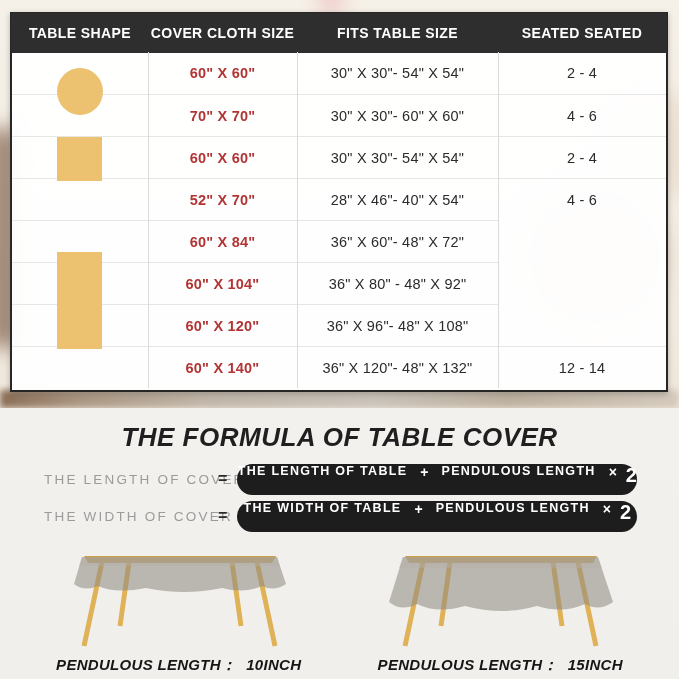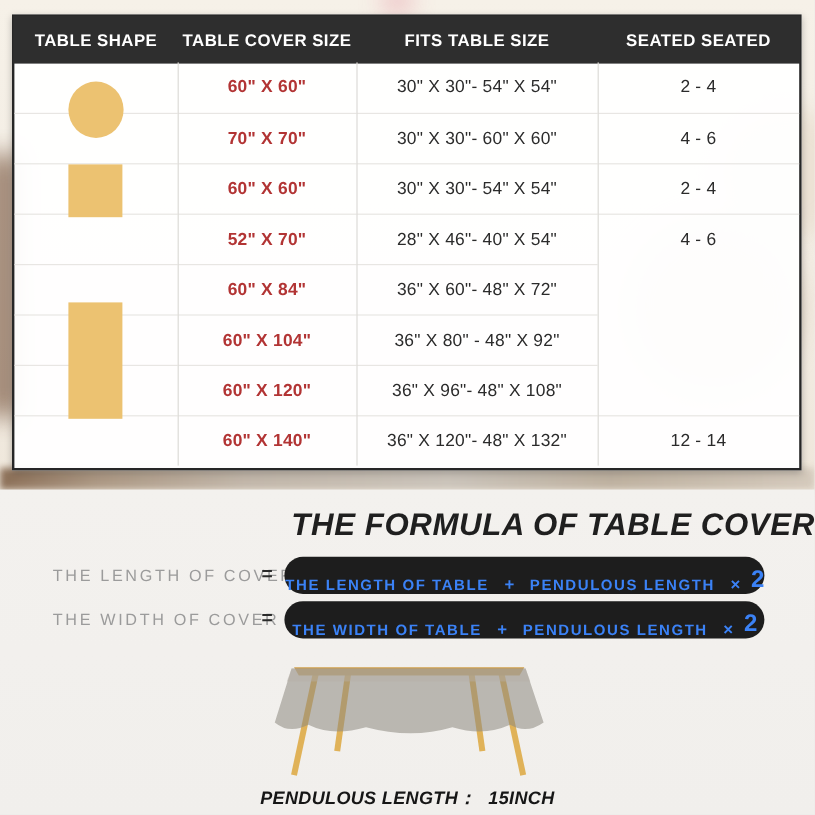--- a/index.html
+++ b/index.html
@@ -32,27 +32,27 @@
   .cell.cloth{color:#b23434;font-weight:bold;}
   
   .shape{position:absolute;background:#ecc271;}
   .shape-circle{left:45px;top:16px;width:46px;height:47px;border-radius:50%;}
   .shape-square{left:45px;top:85px;width:45px;height:44px;}
   .shape-rect{left:45px;top:200px;width:45px;height:97px;}
 
   
   .formula-section{position:absolute;left:0;top:408px;width:679px;height:271px;
     background:linear-gradient(180deg,#f3f1ee 0%,#f1efec 100%);}
-  .formula-title{margin:14px 0 10px 0;text-align:right;font-size:26px;font-weight:bold;font-style:italic;
+  .formula-title{margin:14px 0 10px 0;text-align:center;font-size:26px;font-weight:bold;font-style:italic;
     color:#1f1f1f;letter-spacing:.5px;}
   .formula-row{display:flex;align-items:center;margin:5px 0 5px 44px;height:32px;}
   .formula-label{width:162px;text-align:right;color:#9b9b9b;font-size:13.5px;letter-spacing:2.2px;white-space:nowrap;}
   .formula-eq{margin:0 10px 0 12px;color:#2a2a2a;font-weight:bold;font-size:16px;}
   .formula-pill{box-sizing:border-box;width:400px;height:31px;background:#1d1d1d;border-radius:17px;
-    display:flex;align-items:flex-end;justify-content:center;gap:13px;color:#3b82f6;padding:0 14px;}
+    display:flex;align-items:flex-start;justify-content:center;gap:13px;color:#ffffff;padding:0 14px;}
   .pill-text{font-size:12.5px;font-weight:bold;letter-spacing:1.3px;white-space:nowrap;}
   .pill-op{font-size:14px;font-weight:bold;}
   .pill-factor{font-size:20px;font-weight:bold;margin-left:-4px;}
 
   
   .tables-wrap{display:flex;justify-content:space-around;margin-top:8px;padding:0 18px;}
   .illustration{display:flex;flex-direction:column;align-items:center;width:300px;}
   .illustration svg{display:block;}
   .caption{margin-top:4px;font-size:15px;font-weight:bold;font-style:italic;color:#161616;letter-spacing:.3px;white-space:nowrap;}
   .caption .cap-val{margin-left:10px;}
@@ -66,21 +66,21 @@
     <div class="photo-blob blob-pink"></div>
     <div class="photo-blob blob-left-brown"></div>
     <div class="photo-blob blob-chair1"></div>
     <div class="photo-blob blob-chair2"></div>
     <div class="photo-band"></div>
   </div>
 
   <div class="chart-card">
     <div class="chart-header">
       <span>TABLE SHAPE</span>
-      <span>TABLE COVER SIZE</span>
+      <span>COVER CLOTH SIZE</span>
       <span>FITS TABLE SIZE</span>
       <span>SEATED SEATED</span>
     </div>
     <div class="chart-body">
       <div class="vline v1"></div>
       <div class="vline v2"></div>
       <div class="vline v3"></div>
       <div class="shape shape-circle"></div>
       <div class="shape shape-square"></div>
       <div class="shape shape-rect"></div>
@@ -154,20 +154,37 @@
         <span class="pill-text">THE WIDTH OF TABLE</span>
         <span class="pill-op">+</span>
         <span class="pill-text">PENDULOUS LENGTH</span>
         <span class="pill-op">×</span>
         <span class="pill-factor">2</span>
       </div>
     </div>
 
     <div class="tables-wrap">
 
+      <div class="illustration">
+        <svg width="250" height="112" viewBox="0 0 250 112">
+
+          <line x1="48" y1="22" x2="30" y2="106" stroke="#e0b258" stroke-width="5"></line>
+          <line x1="75" y1="22" x2="66" y2="86" stroke="#e0b258" stroke-width="5"></line>
+          <line x1="178" y1="22" x2="187" y2="86" stroke="#e0b258" stroke-width="5"></line>
+          <line x1="203" y1="22" x2="221" y2="106" stroke="#e0b258" stroke-width="5"></line>
+
+          <polygon points="30,16 222,16 218,23 34,23" fill="#cfa14b"></polygon>
+
+          <path d="M28,17 L223,17 L232,44 Q220,52 208,46 Q190,54 168,48 Q130,56 92,48 Q62,54 44,46 Q30,52 20,44 Z" fill="#8d897f" opacity="0.55"></path>
+          <path d="M28,17 L223,17 L226,26 L25,26 Z" fill="#b5b0a6" opacity="0.45"></path>
+        </svg>
+        <div class="caption">
+          <span>PENDULOUS LENGTH：</span><span class="cap-val">10INCH</span>
+        </div>
+      </div>
 
       <div class="illustration">
         <svg width="250" height="112" viewBox="0 0 250 112">
 
           <line x1="48" y1="22" x2="30" y2="106" stroke="#e0b258" stroke-width="5"></line>
           <line x1="75" y1="22" x2="66" y2="86" stroke="#e0b258" stroke-width="5"></line>
           <line x1="178" y1="22" x2="187" y2="86" stroke="#e0b258" stroke-width="5"></line>
           <line x1="203" y1="22" x2="221" y2="106" stroke="#e0b258" stroke-width="5"></line>
 
           <polygon points="30,16 222,16 218,23 34,23" fill="#cfa14b"></polygon>

